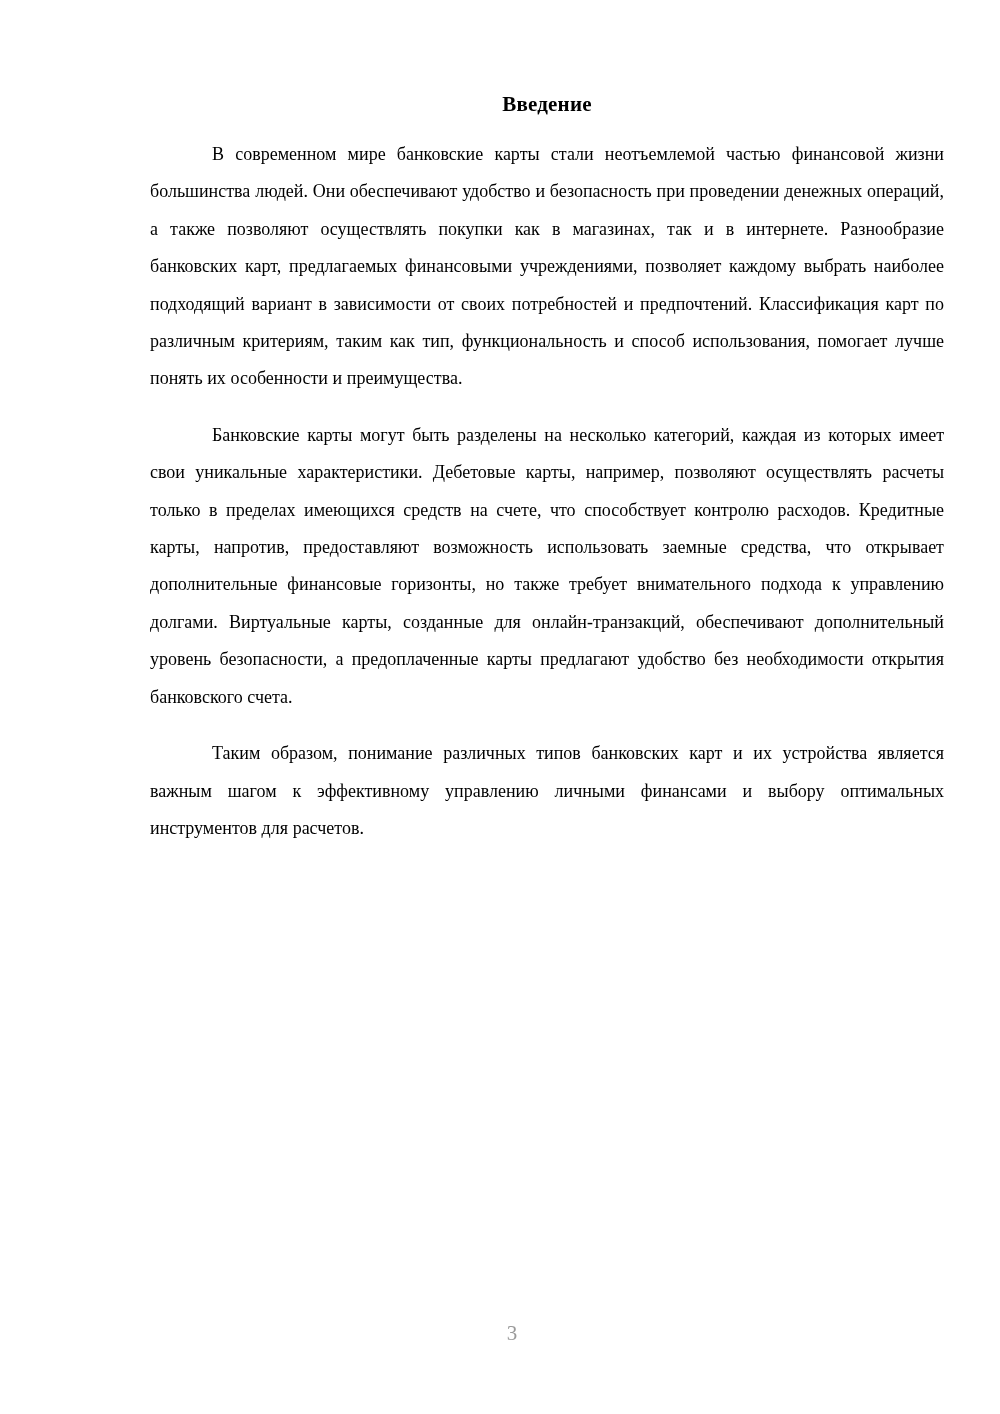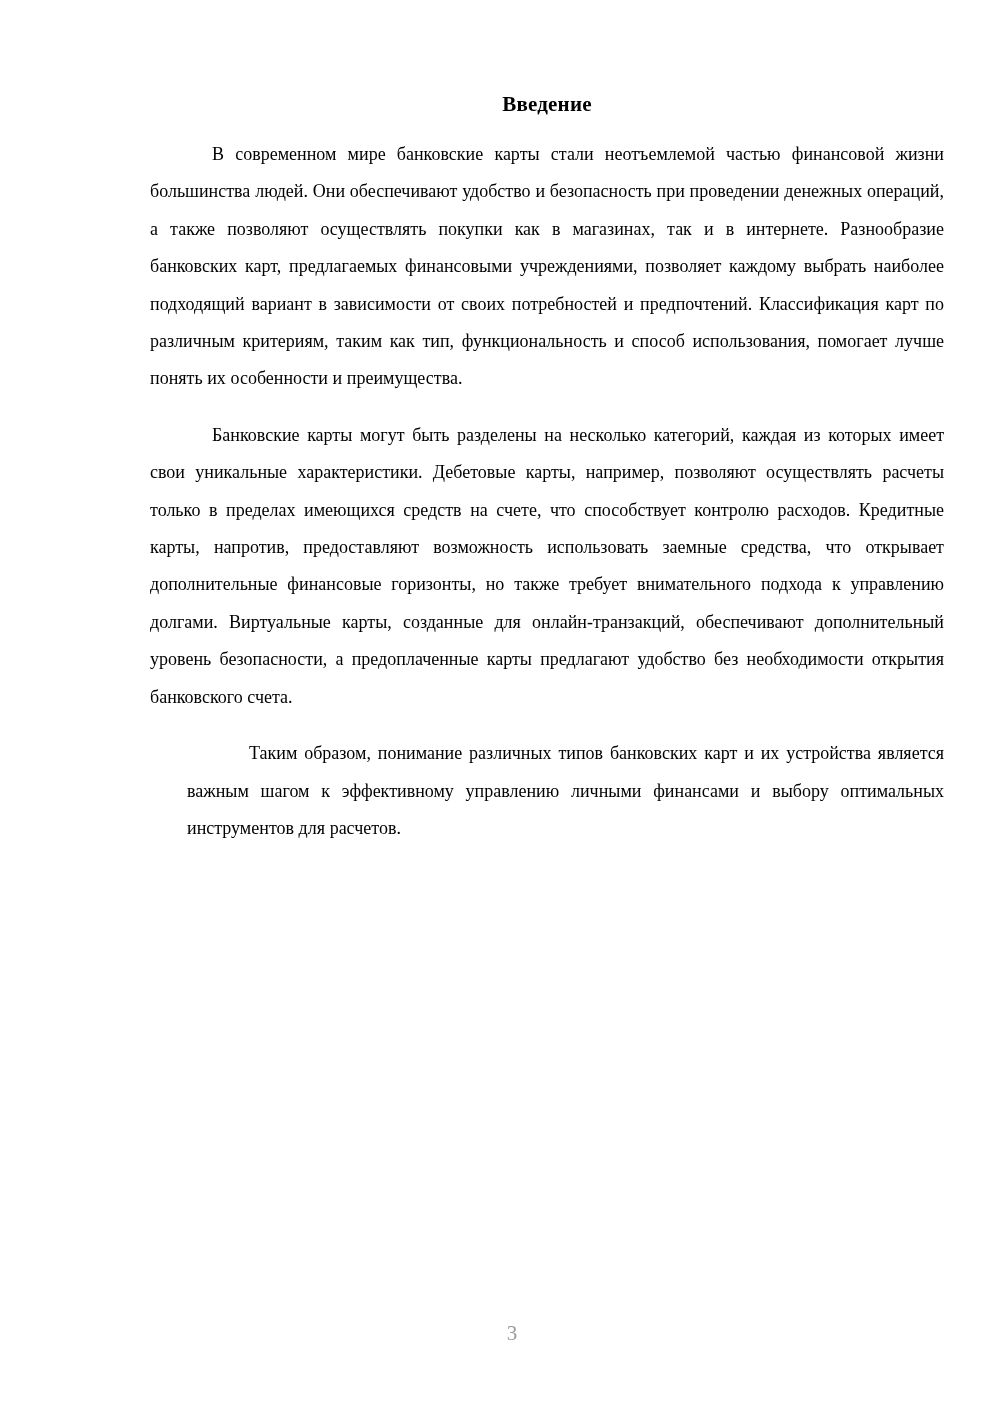--- a/index.html
+++ b/index.html
@@ -48,21 +48,20 @@
     text-align: justify;
     text-justify: inter-word;
     text-indent: 62px;
     margin: 0 0 19px 0;
     hyphens: none;
     word-spacing: 0.1px;
   }
 
   .para:last-of-type {
     margin-bottom: 0;
-    margin-left: 37px;
   }
 
   .page-number {
     position: absolute;
     left: 0;
     top: 1320px;
     width: 1000px;
     text-align: center;
     font-size: 21px;
     color: #9a9a9a;

